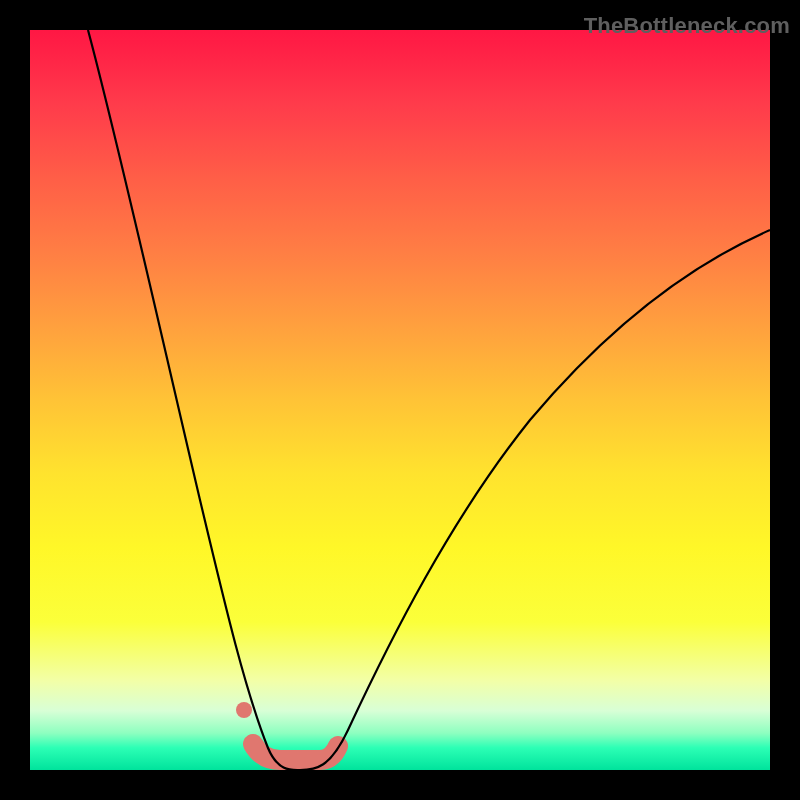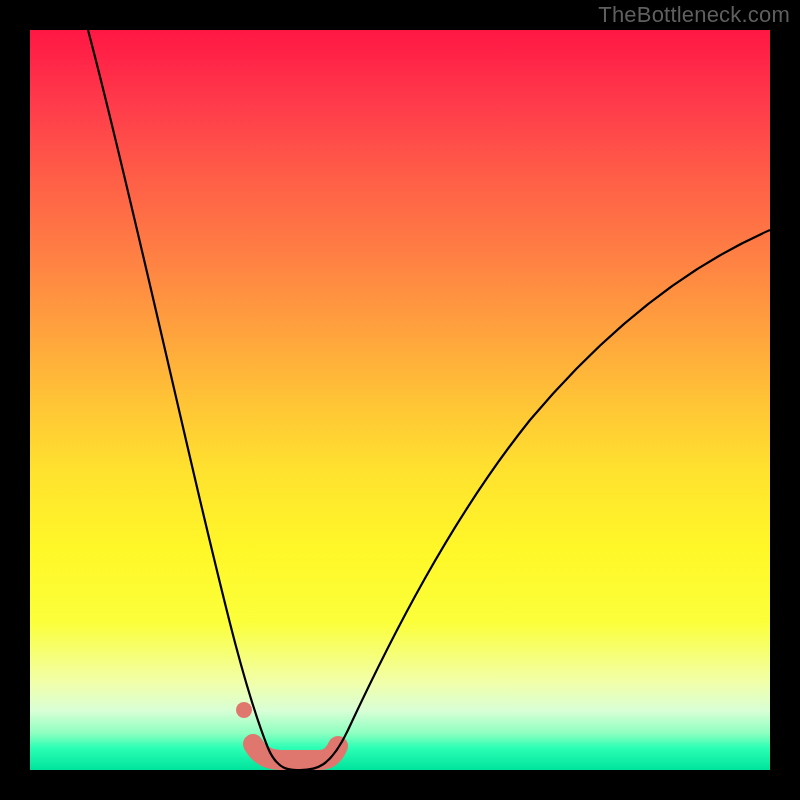--- a/index.html
+++ b/index.html
@@ -28,25 +28,25 @@
       #fff728 70%,
       #fbff3a 80%,
       #f2ffa8 88%,
       #d8ffd6 92%,
       #8effc0 95%,
       #2cffb5 97%,
       #00e39c 100%);
   }
   .watermark {
     position: absolute;
-    top: 2px;
+    top: 13px;
     right: 10px;
     color: #5f5f5f;
     font-size: 22px;
-    font-weight: 400;
+    font-weight: 700;
     letter-spacing: 0.2px;
     user-select: none;
   }
   svg.curves {
     position: absolute;
     left: 30px;
     top: 30px;
     width: 740px;
     height: 740px;
     overflow: visible;

